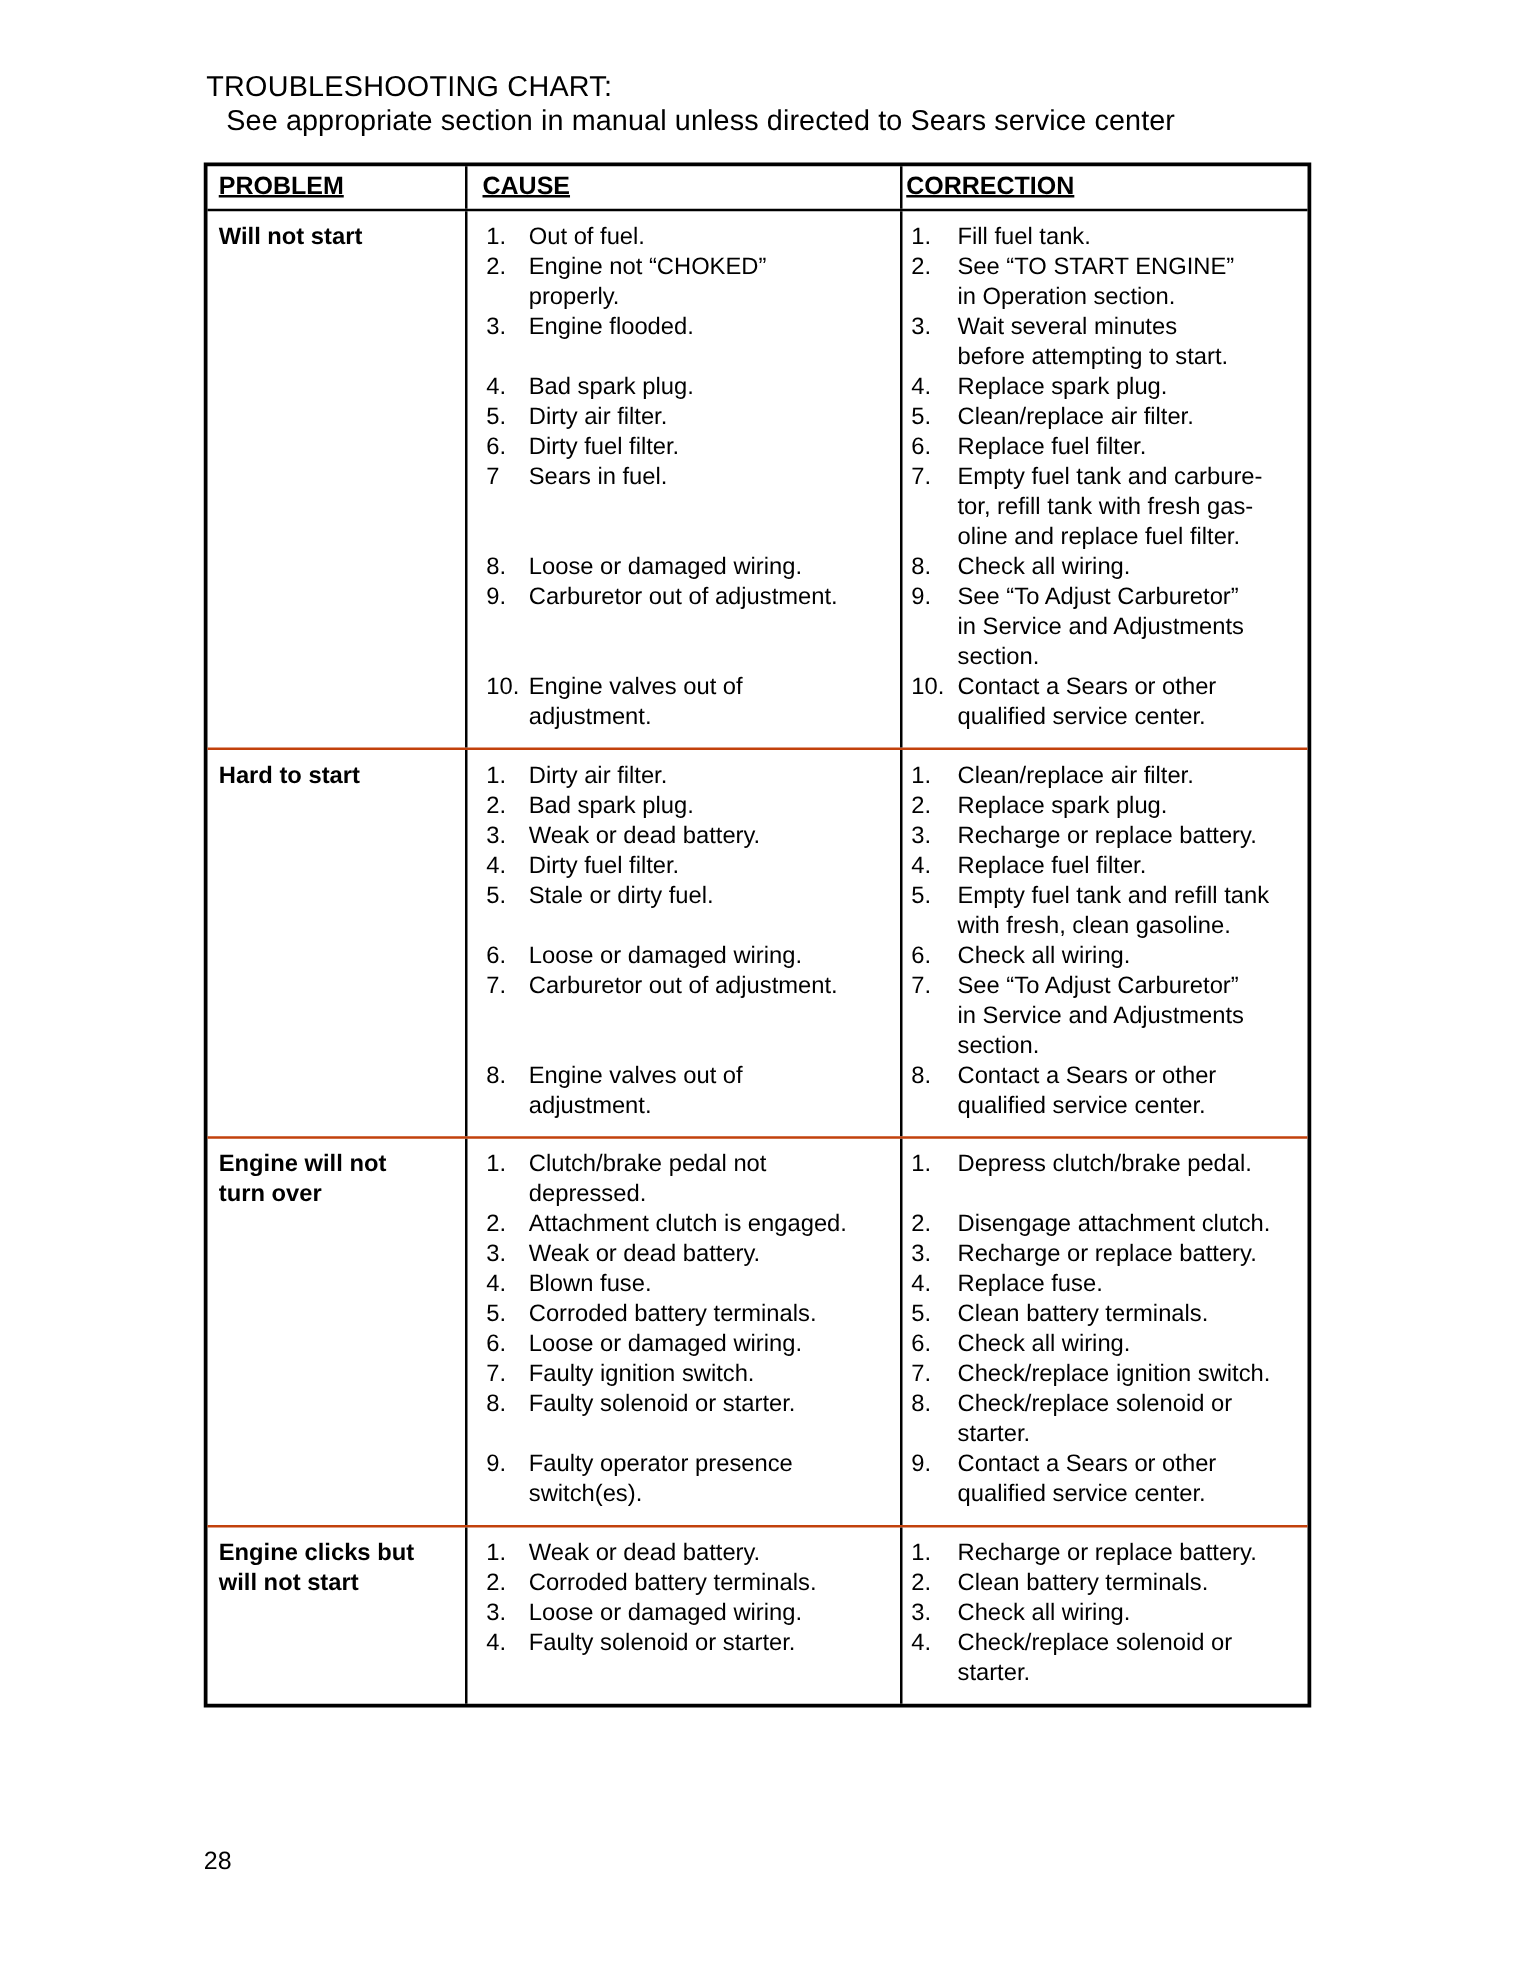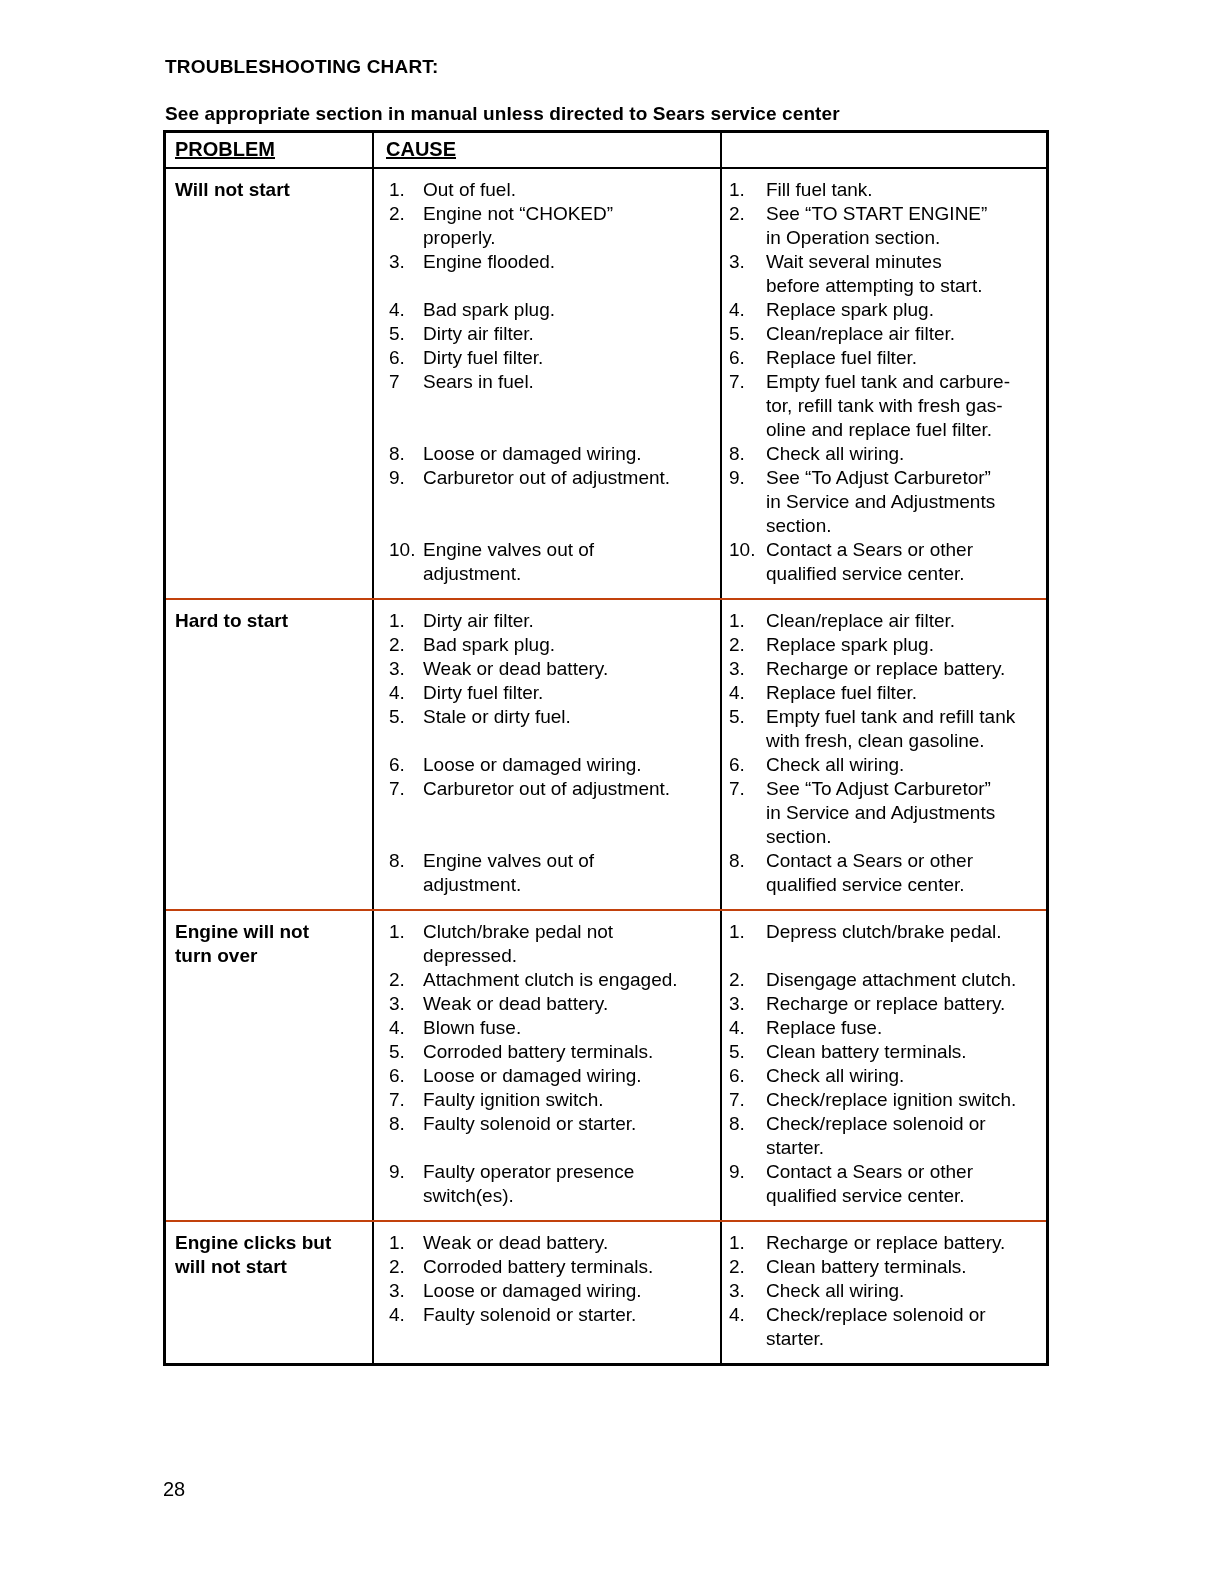--- a/index.html
+++ b/index.html
@@ -6,22 +6,22 @@
   html, body { background: #ffffff; }
   body {
     width: 1210px; height: 1572px;
     font-family: "Liberation Sans", sans-serif;
     color: #000;
     position: relative;
   }
   .page { position: relative; width: 1210px; height: 1572px; overflow: hidden; }
 
   .heading { position: absolute; left: 165px; top: 56px; width: 920px; }
-  .heading .title { font-size: 19px; font-weight: bold; letter-spacing: 0.2px; margin-bottom: 25px; }
-  .heading .subtitle { font-size: 19px; font-weight: bold; letter-spacing: 0.1px; }
+  .heading .title { font-size: 23px; font-weight: normal; letter-spacing: 0.2px; margin-bottom: 0; }
+  .heading .subtitle { font-size: 23px; font-weight: normal; letter-spacing: 0.1px; margin-left: 16px; }
 
   .ts-table {
     position: absolute; left: 163px; top: 130px; width: 886px;
     border: 3px solid #000;
     font-size: 19px; line-height: 24px;
   }
 
   .thead { display: grid; grid-template-columns: 208px 348px 1fr; border-bottom: 2px solid #000; }
   .th { font-weight: bold; text-decoration: underline; font-size: 20px; padding: 4px 8px 6px 8px; }
   .th-problem { border-right: 2px solid #000; padding-left: 9px; }
@@ -64,20 +64,21 @@
 
   <div class="heading">
     <div class="title">TROUBLESHOOTING CHART:</div>
     <div class="subtitle">See appropriate section in manual unless directed to Sears service center</div>
   </div>
 
   <div class="ts-table">
     <div class="thead">
       <div class="th th-problem">PROBLEM</div>
       <div class="th th-cause">CAUSE</div>
+      <div class="th th-corr">CORRECTION</div>
     </div>
     <div>
         <div class="trow">
           <div class="problem-cell">Will not start</div>
           <div class="pairs">
             <div class="pair">
               <div class="cell cause">
                 <span class="num">1.</span>
                 <span class="txt">Out of fuel.</span>
               </div>

